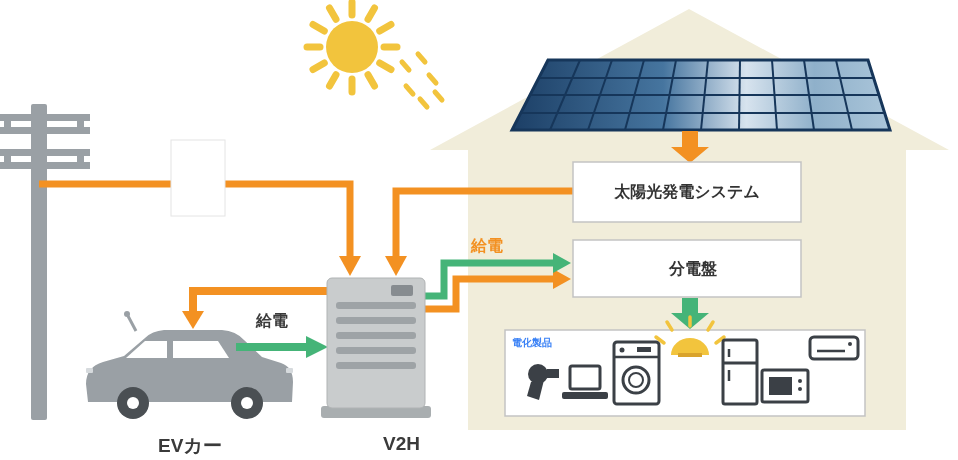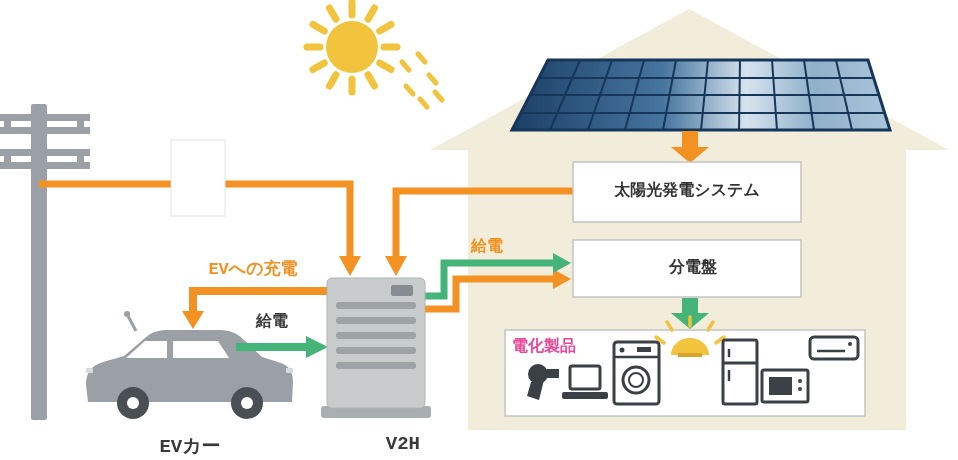--- a/index.html
+++ b/index.html
@@ -1,18 +1,18 @@
 <!DOCTYPE html>
 <html style="--orange-arrow: #f39122; --green-arrow: #45b478; --house-fill: #f1edda; --solar-panel-dark: #16365a; --sun-yellow: #f2c43d; --gray-equipment: #9aa0a5; --box-border: #c3c3c3; --icon-dark: #3b4046; --text-dark: #3b3b3b;"><head>
 <meta charset="utf-8">
 <style>
   html,body{margin:0;padding:0;background:#fff;}
   .scene{
     position:relative;width:958px;height:460px;background:#fff;overflow:hidden;
-    font-family:Liberation Mono, monospace;
+    font-family:Liberation Sans, sans-serif;
     border-radius:21px;
   }
   .scene svg{position:absolute;left:0;top:0;}
   .lbl{position:absolute;white-space:nowrap;}
   .lbl.center{text-align:center;}
   .box-text{
     position:absolute;display:flex;flex-direction:column;justify-content:center;
     align-items:center;color:#333;font-size:16px;font-weight:600;line-height:1.45;
   }
   .orange-text{color:var(--orange-arrow,#f39122);font-weight:700;}
@@ -218,23 +218,22 @@
       <circle cx="850" cy="344" r="2" class="icon-fill"></circle>
     </g>
   </svg>
 
   <div class="box-text" style="left:573px;top:162px;width:228px;height:60px;">
     <span>太陽光発電システム</span>
   </div>
 
   <div class="box-text" style="left:573px;top:240px;width:240px;height:57px;">分電盤</div>
 
-  <div class="lbl" style="left:512px;top:336px;font-size:16px;font-weight:700;color:#ec4899;">電化製品</div>
-
-  <div class="lbl center orange-text" style="left:182px;top:257px;width:142px;font-size:17px;">EVへの充電</div>
+  <div class="lbl" style="left:512px;top:336px;font-size:10px;font-weight:700;color:#3b82f6;">電化製品</div>
+
 
   <div class="lbl center dark-text" style="left:237px;top:311px;width:70px;font-size:16px;">給電</div>
 
   <div class="lbl center orange-text" style="left:455px;top:236px;width:64px;font-size:16px;">給電</div>
 
   <div class="lbl center caption" style="left:138px;top:433px;width:104px;">EVカー</div>
 
   <div class="lbl center caption" style="left:332px;top:433px;width:88px;text-align:right;">V2H</div>
 </div>
 

